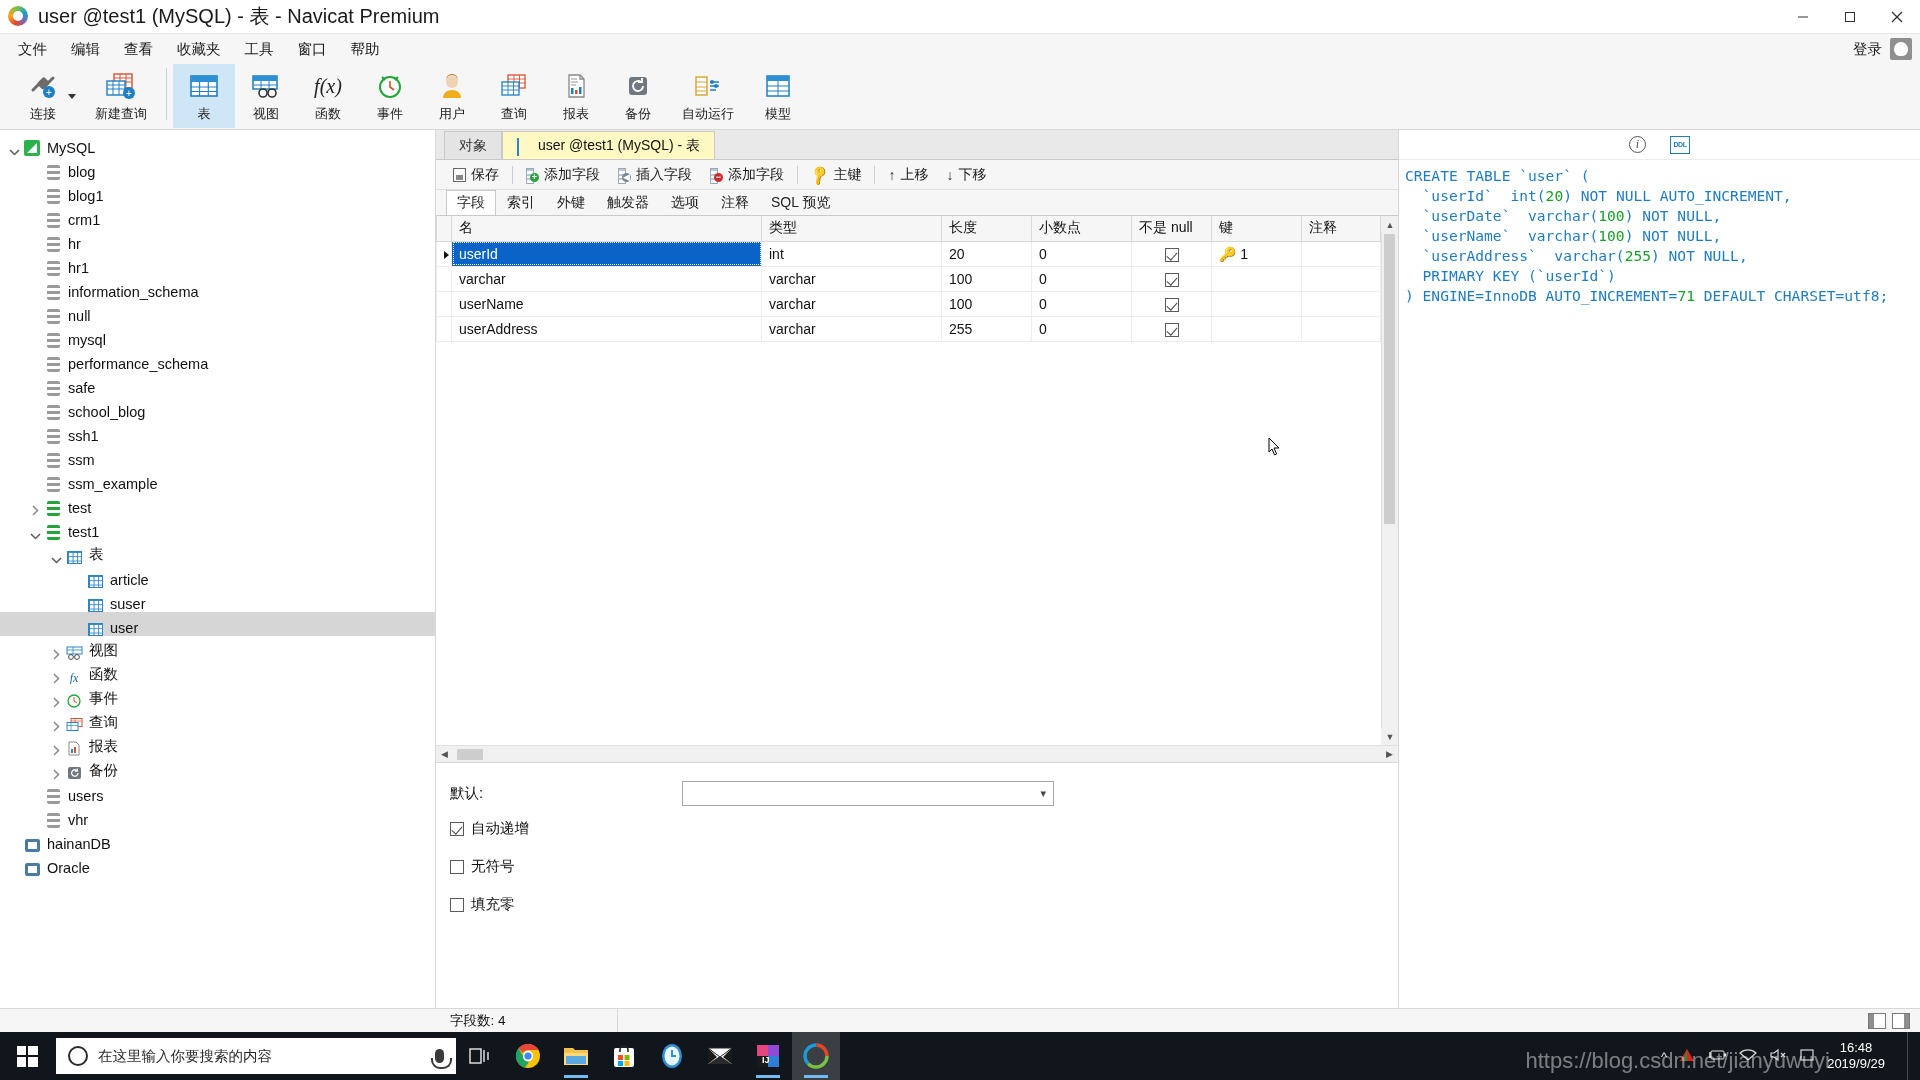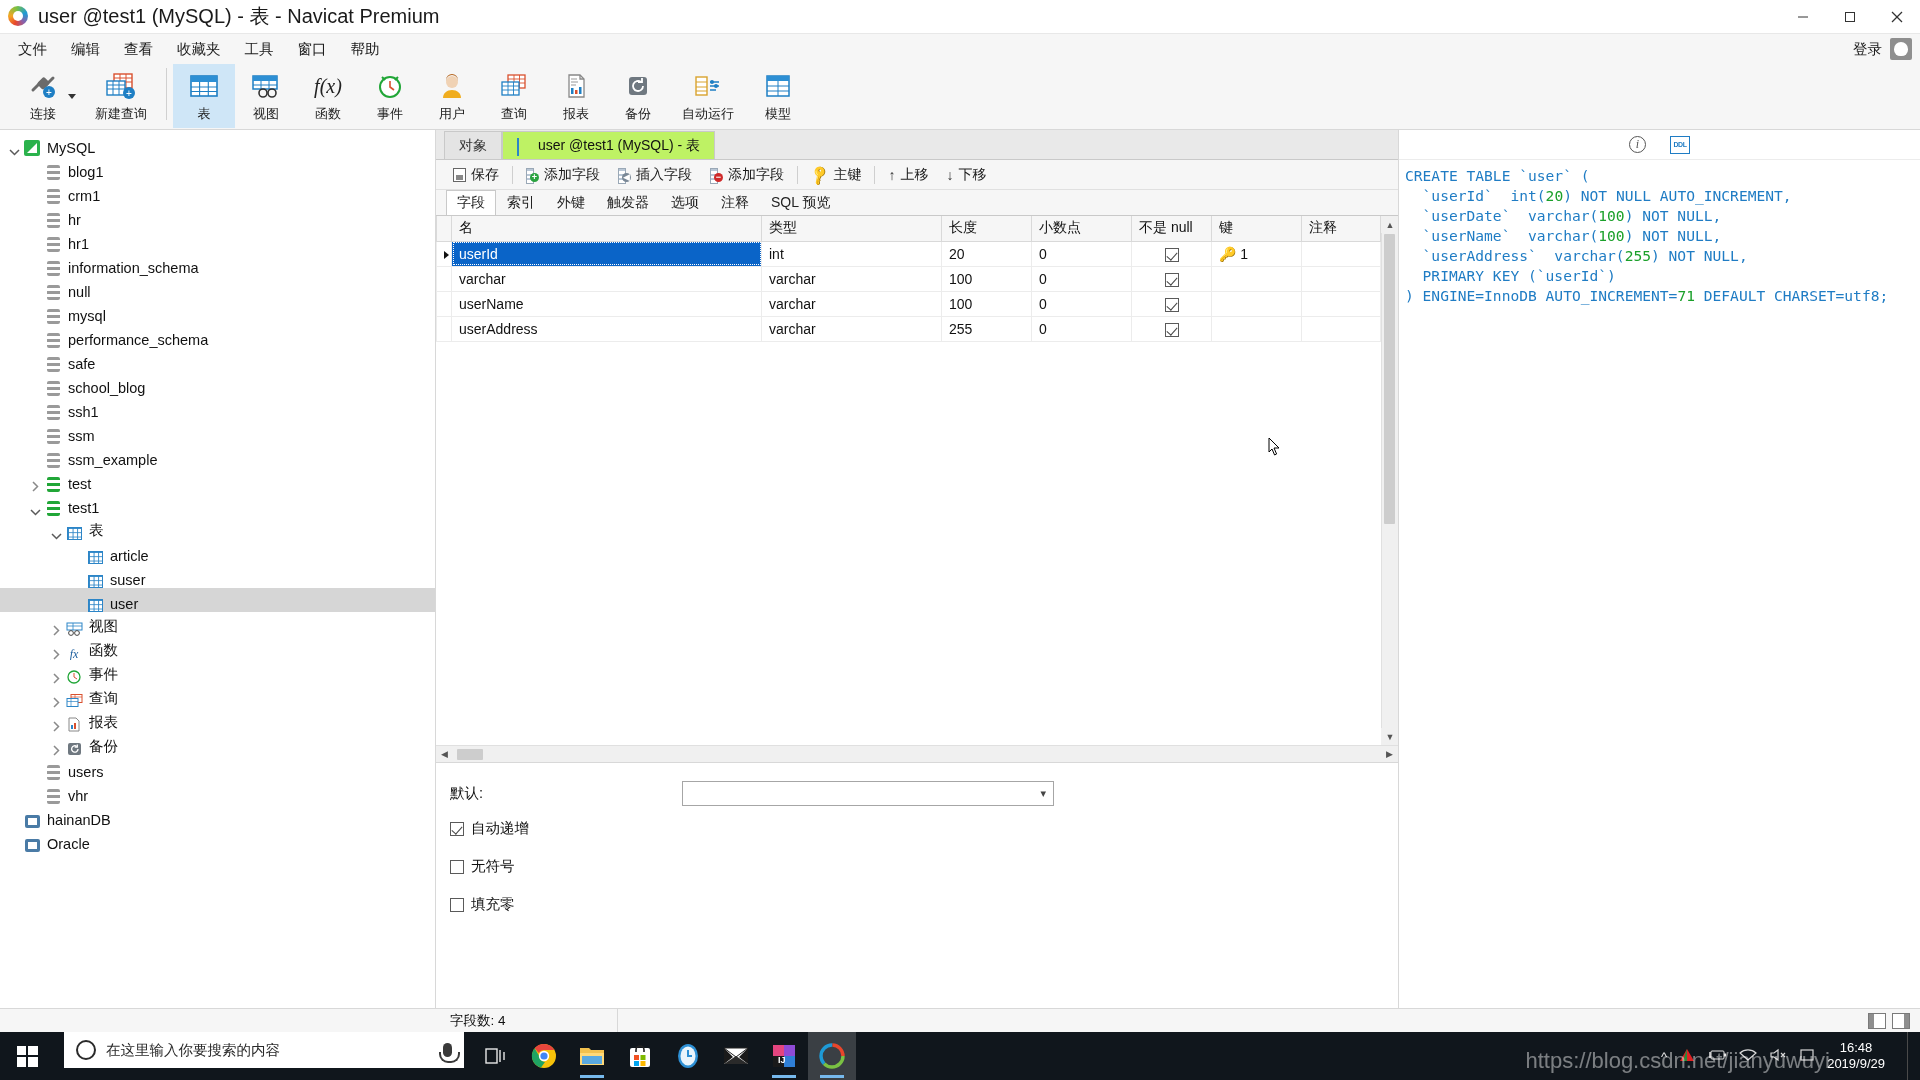--- a/index.html
+++ b/index.html
@@ -135,21 +135,21 @@
   
   .doctabs {
     height: 30px; background: #e9e9e9; display: flex; align-items: flex-end;
     border-bottom: 1px solid #c9c9c9; padding-left: 8px;
   }
   .doctab {
     height: 28px; display: flex; align-items: center; gap: 6px; padding: 0 14px;
     font-size: 14px; color: #333; background: #e4e4e4; border: 1px solid #c9c9c9;
     border-bottom: none; cursor: default;
   }
-  .doctab.active { background: #bef264; color: #111; }
+  .doctab.active { background: #fef9c3; color: #111; }
   .tab-ico { width: 15px; height: 14px; position: relative; }
   .tab-ico .mini-grid { width: 14px; height: 12px; }
 
   
   .acts {
     height: 30px; display: flex; align-items: center; background: #f6f6f6;
     border-bottom: 1px solid #e0e0e0; padding-left: 8px; gap: 0;
   }
   .act { display: flex; align-items: center; gap: 5px; padding: 3px 9px; font-size: 14px; color: #1a1a1a; cursor: default; white-space: nowrap;}
   .act-sep { width: 1px; height: 18px; background: #cfcfcf; margin: 0 4px; }
@@ -277,21 +277,21 @@
   .st-pane {
     width: 18px; height: 16px; border: 1.3px solid #7a7a7a; background: #fff; position: relative;
   }
   .st-pane::after { content:""; position:absolute; top:0; bottom:0; width:5px; background:#8e8e8e; }
   .st-pane.l::after { left: 0; }
   .st-pane.r::after { right: 0; }
 
   
   .taskbar {
     position: absolute; left: 0; right: 0; bottom: 0; height: 48px;
-    background: #10161c; display: flex; align-items: flex-start; gap: 8px;
+    background: #10161c; display: flex; align-items: center;
   }
   .tb-start {
     width: 54px; height: 48px; display: flex; align-items: center; justify-content: center;
   }
   .win-logo {
     width: 21px; height: 21px;
     display: grid; grid-template-columns: 1fr 1fr; grid-template-rows: 1fr 1fr; gap: 2.5px;
   }
   .win-logo i { background: #fff; display: block; }
   .tb-search {
@@ -532,20 +532,28 @@
           <span style="width:6px;flex:0 0 auto"></span>
           <span class="tw">
             <svg width="11" height="8" viewBox="0 0 11 8">
               <path d="M1 2l4.5 4.5L10 2" fill="none" stroke="#5a5a5a" stroke-width="1.5"></path>
             </svg>
           </span>
           <span class="tico">
             <span class="mysql-leaf"></span>
           </span>
           <span>MySQL</span>
+        </div>
+        <div class="tree-row">
+          <span style="width:27px;flex:0 0 auto"></span>
+          <span class="tw"></span>
+          <span class="tico">
+            <span class="db-cyl"></span>
+          </span>
+          <span>blog</span>
         </div>
         <div class="tree-row">
           <span style="width:27px;flex:0 0 auto"></span>
           <span class="tw"></span>
           <span class="tico">
             <span class="db-cyl"></span>
           </span>
           <span>blog1</span>
         </div>
         <div class="tree-row">

